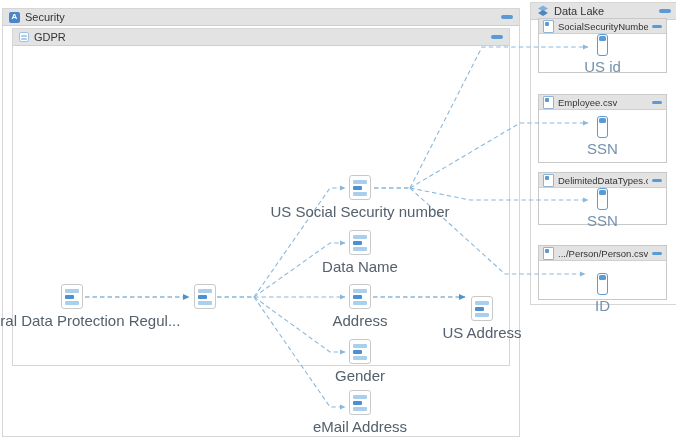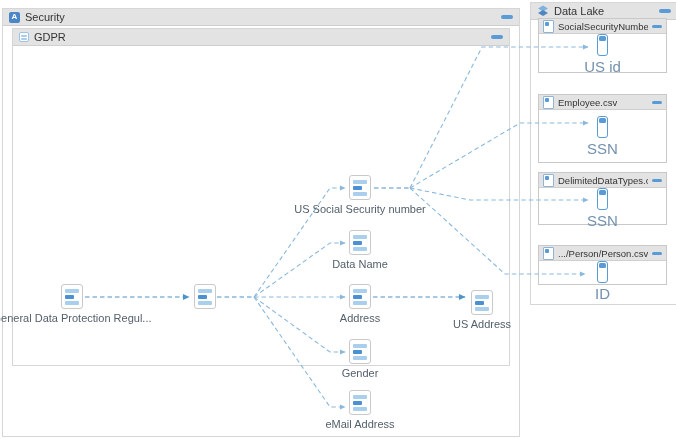--- a/index.html
+++ b/index.html
@@ -27,21 +27,21 @@
     display:flex;flex-direction:column;justify-content:center;gap:1px;padding:0 1px;box-sizing:border-box;flex:0 0 auto;}
   .mini-term span{display:block;height:2px;background:#a9cdea;border-radius:1px;}
 
   
   .node{position:absolute;width:150px;display:flex;flex-direction:column;align-items:center;z-index:2;}
   .term-icon{width:22px;height:25px;background:#fff;border:1px solid #c9c9c9;border-radius:3px;
     display:flex;flex-direction:column;justify-content:center;gap:2px;padding:0 3px;box-sizing:border-box;}
   .term-icon .bar{display:block;height:4px;border-radius:1px;}
   .term-icon .bar.light{background:#aacfec;width:100%;}
   .term-icon .bar.dark{background:#4a90d2;width:65%;}
-  .node-label{margin-top:3px;font-size:11px;color:#54606c;white-space:nowrap;}
+  .node-label{margin-top:3px;font-size:15px;color:#54606c;white-space:nowrap;}
 
   
   .file-box{position:absolute;left:538px;width:129px;background:#fff;border:1px solid #c9c9c9;box-sizing:border-box;display:flex;flex-direction:column;}
   .file-header{height:15px;background:#e3e3e3;border-bottom:1px solid #cfcfcf;display:flex;align-items:center;
     padding:0 4px;gap:4px;box-sizing:border-box;flex:0 0 auto;}
   .file-name{font-size:9.5px;color:#333;white-space:nowrap;overflow:hidden;}
   .file-icon{width:9px;height:11px;background:#fff;border:1px solid #8fb4d6;border-radius:1px;position:relative;flex:0 0 auto;}
   .file-icon::after{content:'';position:absolute;left:1px;top:1px;width:4px;height:4px;background:#5b9bd5;border-radius:1px;}
   .file-body{flex:1;display:flex;align-items:center;justify-content:center;}
   .column{display:flex;flex-direction:column;align-items:center;}
@@ -128,21 +128,21 @@
   <div class="file-body">
     <div class="column">
       <div class="col-icon">
           <div class="col-cap"></div>
         </div>
       <div class="col-label">SSN</div>
     </div>
   </div>
 </div>
 
-<div class="file-box" style="top:245px;height:40px;">
+<div class="file-box" style="top:245px;height:55px;gap:12px;">
   <div class="file-header">
     <span class="file-icon"></span>
     <span class="file-name">.../Person/Person.csv</span>
     <span class="min-dash sm"></span>
   </div>
   <div class="file-body">
     <div class="column">
       <div class="col-icon">
           <div class="col-cap"></div>
         </div>
@@ -234,20 +234,20 @@
 
 <div class="node" style="left:285px;top:390px;text-align:center;">
   <div class="term-icon">
     <span class="bar light"></span>
       <span class="bar dark"></span>
       <span class="bar light"></span>
   </div>
   <div class="node-label">eMail Address</div>
 </div>
 
-<div class="node" style="left:407px;top:290px;text-align:right;">
+<div class="node" style="left:407px;top:296px;text-align:right;">
   <div class="term-icon">
     <span class="bar light"></span>
       <span class="bar dark"></span>
       <span class="bar light"></span>
   </div>
   <div class="node-label">US Address</div>
 </div>
 
 </body></html>

